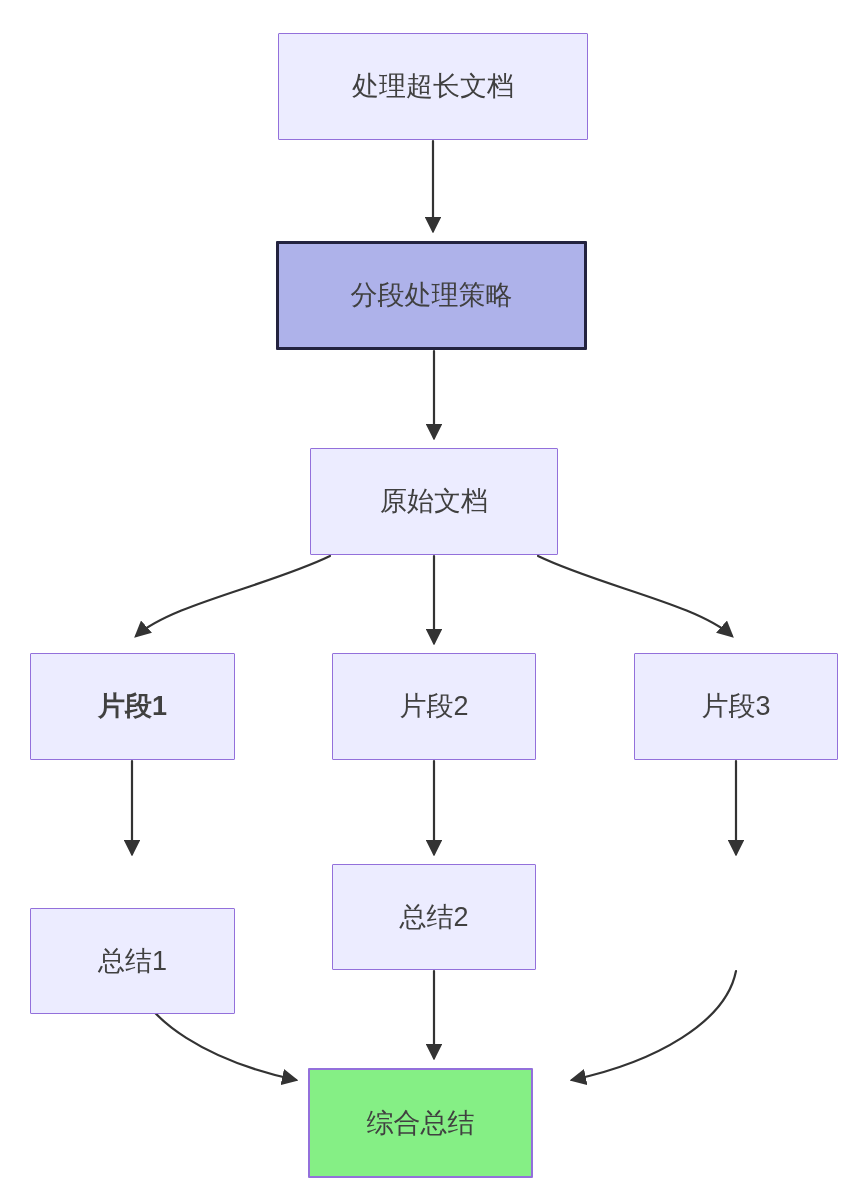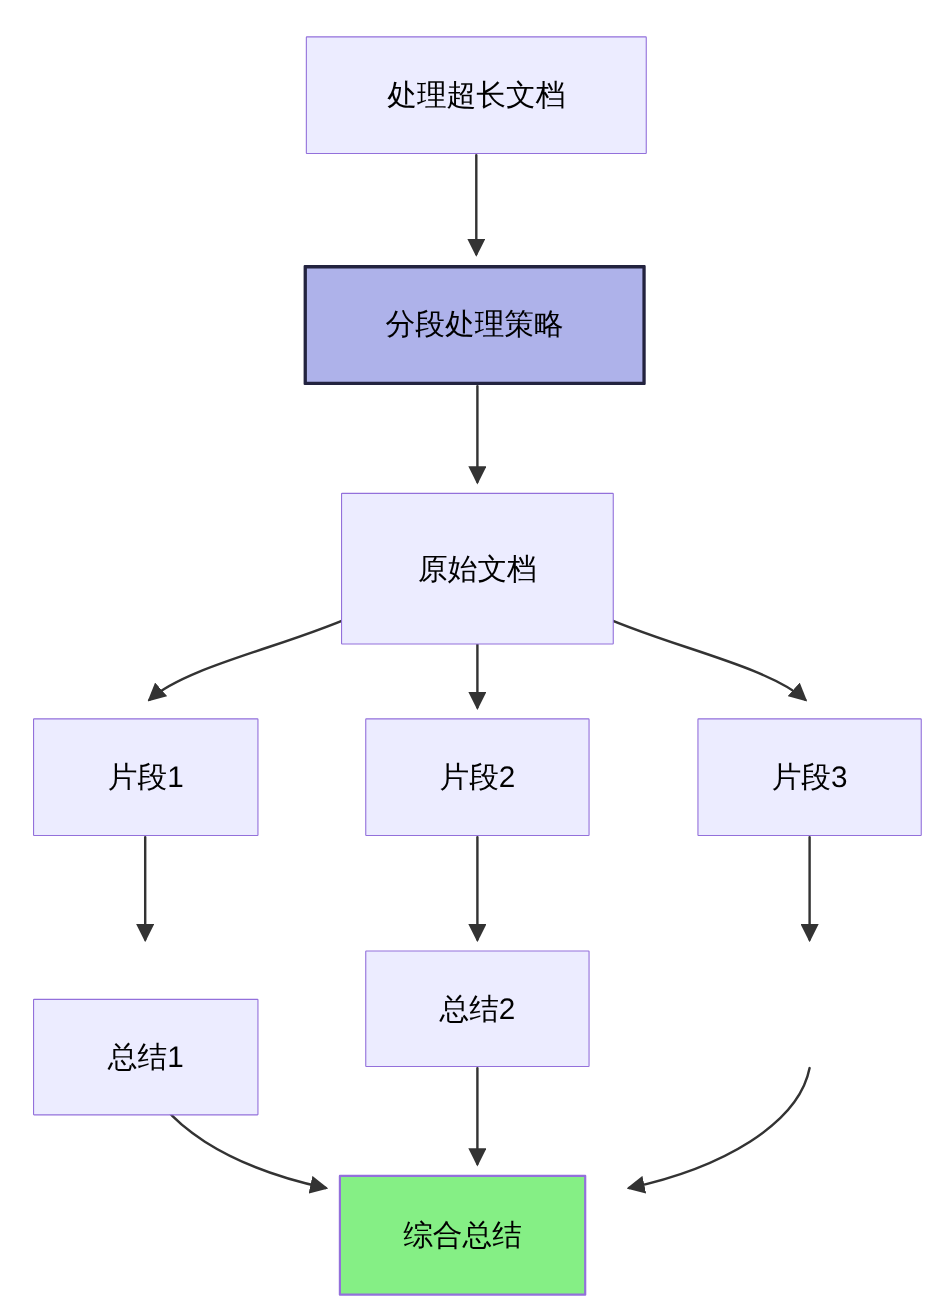--- a/index.html
+++ b/index.html
@@ -26,30 +26,30 @@
   .node {
     position: absolute;
     display: flex;
     align-items: center;
     justify-content: center;
     background: #ECECFF;
     border: 1.5px solid #9370DB;
     border-radius: 1px;
     box-sizing: border-box;
     font-size: 27px;
-    color: #000000;
+    color: #404040;
     text-align: right;
     line-height: 1.2;
     white-space: nowrap;
   }
   #n-top      { left: 278px; top: 33px;  width: 310px; height: 107px; }
   #n-strategy { left: 276px; top: 241px; width: 311px; height: 109px;
                 background: #aeb2ea; border: 3.5px solid #23233f; }
-  #n-original { left: 310px; top: 448px; width: 248px; height: 138px; }
-  #n-frag1    { left: 30px;  top: 653px; width: 205px; height: 107px; }
+  #n-original { left: 310px; top: 448px; width: 248px; height: 107px; }
+  #n-frag1    { left: 30px;  top: 653px; width: 205px; height: 107px; font-weight: bold; }
   #n-frag2    { left: 332px; top: 653px; width: 204px; height: 107px; }
   #n-frag3    { left: 634px; top: 653px; width: 204px; height: 107px; }
   #n-sum1     { left: 30px;  top: 864px; width: 205px; height: 106px; margin-top: 44px; }
   #n-sum2     { left: 332px; top: 864px; width: 204px; height: 106px; }
   #n-sum3     { left: 634px; top: 864px; width: 204px; height: 106px; }
   #n-final    { left: 308px; top: 1068px; width: 225px; height: 110px;
                 background: #85ef85; border: 2px solid #9370DB; }
   .edge {
     stroke: #333333;
     stroke-width: 2.2;

